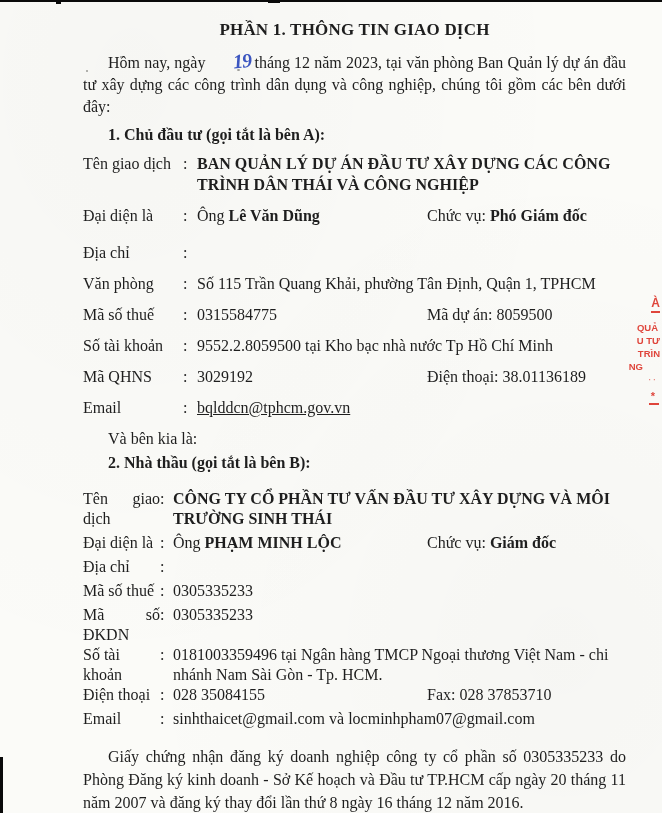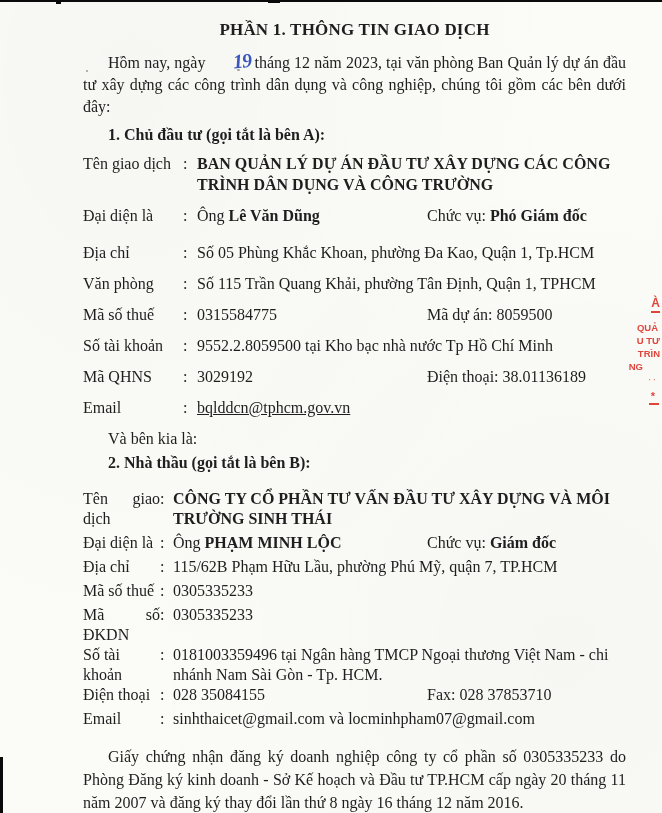--- a/index.html
+++ b/index.html
@@ -131,33 +131,32 @@
 
     <p class="para"><span>Hôm nay, ngày</span><span class="handwritten">19</span><span>tháng 12 năm 2023, tại văn phòng Ban Quản lý dự án đầu tư xây dựng các công trình dân dụng và công nghiệp, chúng tôi gồm các bên dưới đây:</span></p>
 
     <div class="section-heading">1. Chủ đầu tư (gọi tắt là bên A):</div>
 
     <div class="rows-a">
 
       <div class="row">
         <span class="label">Tên giao dịch</span>
         <span class="colon">:</span>
-        <span class="value bold">BAN QUẢN LÝ DỰ ÁN ĐẦU TƯ XÂY DỰNG CÁC CÔNG TRÌNH DÂN DỤNG VÀ CÔNG TRƯỜNG</span>
+        <span class="value bold">BAN QUẢN LÝ DỰ ÁN ĐẦU TƯ XÂY DỰNG CÁC CÔNG TRÌNH DÂN THÁI VÀ CÔNG NGHIỆP</span>
       </div>
 
       <div class="row gap-lg">
         <span class="label">Đại diện là</span>
         <span class="colon">:</span>
         <span class="value"><span>Ông </span><span class="bold">Lê Văn Dũng</span><span class="right-item"><span>Chức vụ: </span><span class="bold">Phó Giám đốc</span></span></span>
       </div>
 
       <div class="row">
         <span class="label">Địa chỉ</span>
         <span class="colon">:</span>
-        <span class="value">Số 05 Phùng Khắc Khoan, phường Đa Kao, Quận 1, Tp.HCM</span>
       </div>
 
       <div class="row">
         <span class="label">Văn phòng</span>
         <span class="colon">:</span>
         <span class="value">Số 115 Trần Quang Khải, phường Tân Định, Quận 1, TPHCM</span>
       </div>
 
       <div class="row">
         <span class="label">Mã số thuế</span>
@@ -199,21 +198,20 @@
 
       <div class="row">
         <span class="label">Đại diện là</span>
         <span class="colon">:</span>
         <span class="value"><span>Ông </span><span class="bold">PHẠM MINH LỘC</span><span class="right-item"><span>Chức vụ: </span><span class="bold">Giám đốc</span></span></span>
       </div>
 
       <div class="row">
         <span class="label">Địa chỉ</span>
         <span class="colon">:</span>
-        <span class="value">115/62B Phạm Hữu Lầu, phường Phú Mỹ, quận 7, TP.HCM</span>
       </div>
 
       <div class="row">
         <span class="label">Mã số thuế</span>
         <span class="colon">:</span>
         <span class="value">0305335233</span>
       </div>
 
       <div class="row gap-0">
         <span class="label justify">Mã số ĐKDN</span>

